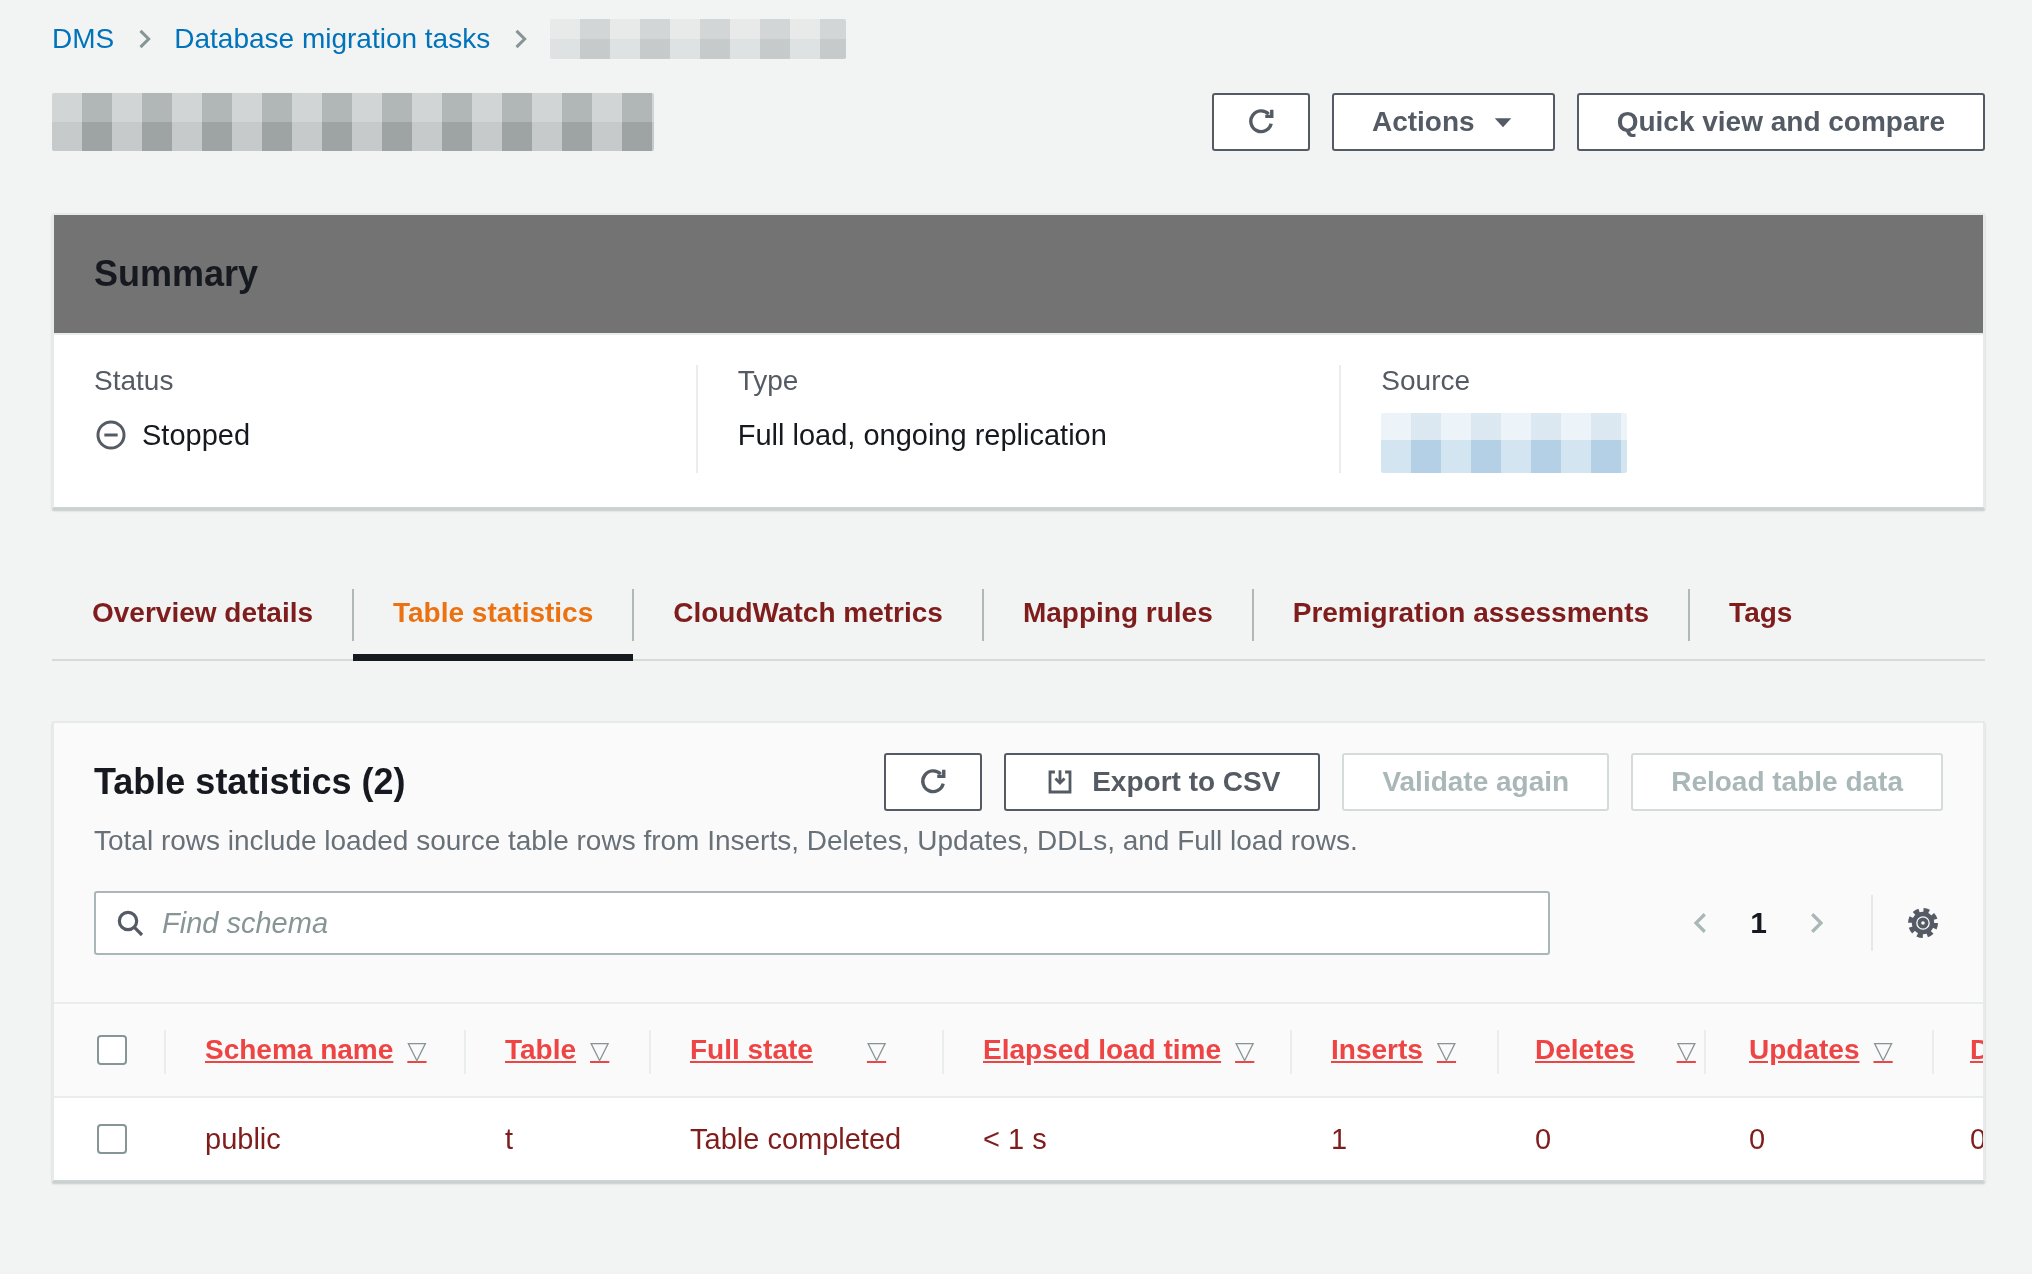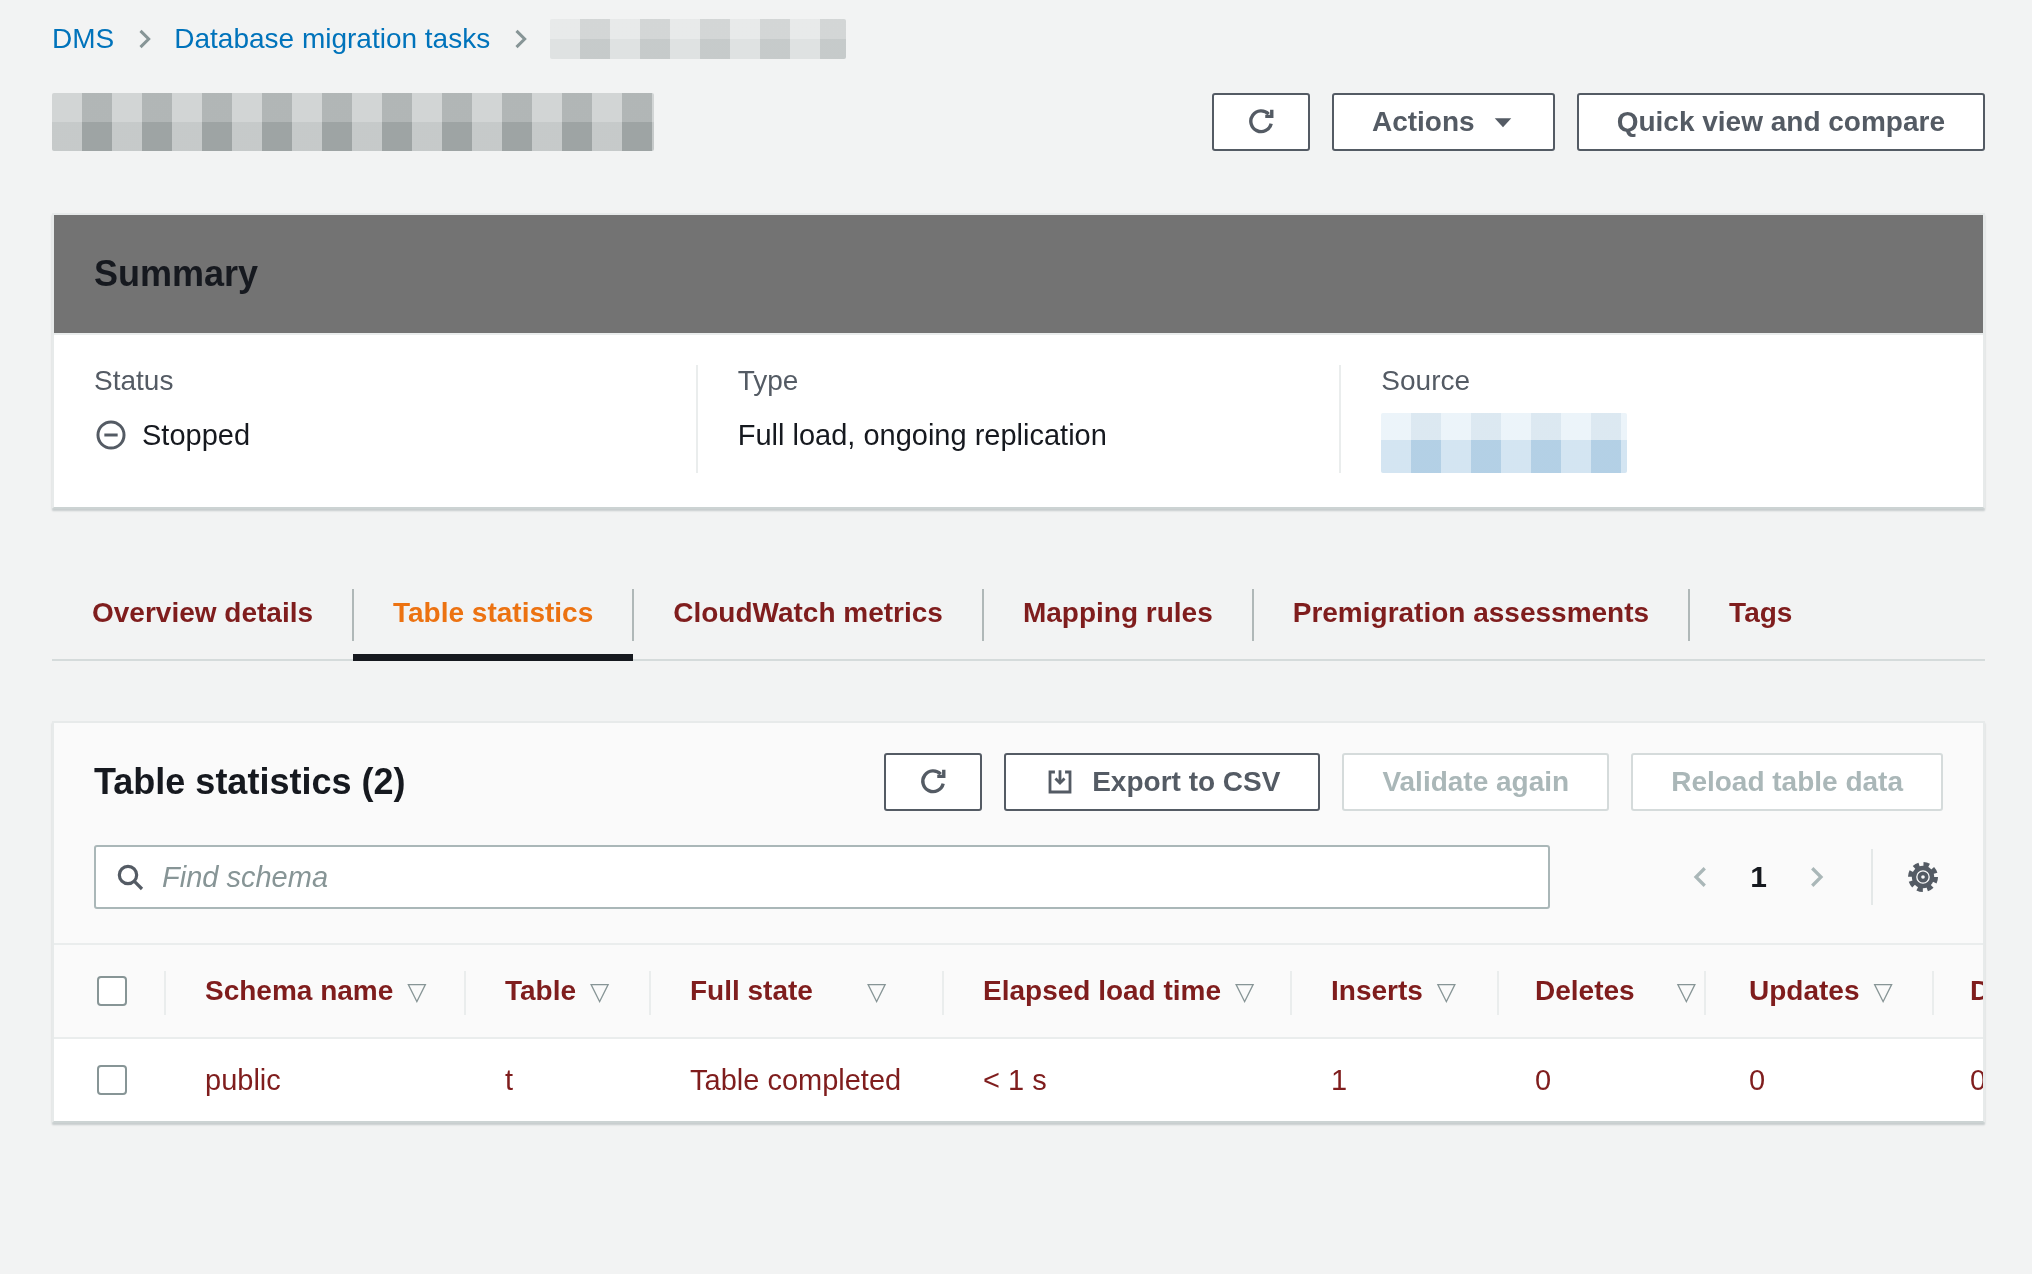--- a/index.html
+++ b/index.html
@@ -74,21 +74,21 @@
   .tab + .tab::before { content:""; position:absolute; left:-1px; top:18px; height:52px; width:2px; background:#b0b8b8; }
   .tab.active { color:#ec7211; }
   .tab.active::after { content:""; position:absolute; left:0; right:0; bottom:-2px; height:7px; background:#16191f; }
 
   
   .table-card { margin-top:60px; overflow:hidden; position:relative; }
   .table-card-top { background:#fafafa; padding:30px 40px 0; }
   .tc-header { display:flex; justify-content:space-between; align-items:center; }
   .tc-header h2 { margin:0; font-size:36px; font-weight:700; }
   .tc-desc { margin-top:14px; font-size:28px; color:#687078; }
-  .tc-controls { display:flex; align-items:center; margin-top:34px; padding-bottom:34px; }
+  .tc-controls { display:flex; align-items:center; margin-top:34px; padding-bottom:47px; }
   .search-box { position:relative; width:1456px; }
   .search-box input {
     width:100%; height:64px; border:2px solid #aab7b8; border-radius:3px;
     font-size:29px; font-family:inherit; padding:0 20px 0 66px; color:#16191f; background:#fff;
   }
   .search-box input::placeholder { font-style:italic; color:#879596; }
   .search-icon { position:absolute; left:20px; top:16px; width:32px; height:32px; color:#545b64; }
   .search-icon svg { width:32px; height:32px; display:block; }
   .controls-right { margin-left:auto; display:flex; align-items:center; }
   .pg-btn { background:none; border:none; padding:0 10px; cursor:default; color:#aab7b8; }
@@ -96,21 +96,21 @@
   .pg-num { font-size:30px; font-weight:700; color:#16191f; padding:0 24px; }
   .ctrl-divider { width:2px; height:56px; background:#e4e8e8; margin:0 30px; }
   .gear-btn { background:none; border:none; padding:0; cursor:pointer; color:#545b64; }
   .gear-btn svg { width:40px; height:40px; display:block; }
 
   
   .trow { display:flex; align-items:center; width:2080px; }
   .thead-row { background:#fafafa; border-top:2px solid #eaeded; border-bottom:2px solid #eaeded; height:96px; }
   .tbody-row { background:#fff; height:82px; }
   .tcell { position:relative; display:flex; align-items:center; padding-left:41px; flex:none; height:100%; }
-  .thead-row .tcell { font-weight:700; font-size:28px; color:#7f1d1d; }
+  .thead-row .tcell { font-weight:700; font-size:28px; color:#ef4444;text-decoration:underline; }
   .tbody-row .tcell { font-size:29px; color:#7f1d1d; }
   .thead-row .tcell + .tcell::before { content:""; position:absolute; left:0; top:26px; height:44px; width:2px; background:#eaeded; }
   .c0 { width:110px; padding-left:43px; }
   .c1 { width:300px; } .c2 { width:185px; } .c3 { width:293px; }
   .c4 { width:348px; } .c5 { width:207px; } .c6 { width:207px; padding-left:38px;gap:28px; }
   .c7 { width:228px; padding-left:45px; } .c8 { width:200px; padding-left:38px; }
   .sort-icon { color:#879596; font-size:25px; margin-left:14px; font-family:"DejaVu Sans", sans-serif; }
   .sort-icon.gap-lg { margin-left:54px; }
   .sort-icon::after { content:"▽"; }
   .checkbox { width:30px; height:30px; border:2px solid #879596; border-radius:4px; background:#fff; display:inline-block; cursor:pointer; }
@@ -224,20 +224,21 @@
             <span>Export to CSV</span>
           </button>
           <button class="btn" disabled="">
             <span>Validate again</span>
           </button>
           <button class="btn" disabled="">
             <span>Reload table data</span>
           </button>
         </div>
       </div>
+      <div class="tc-desc">Total rows include loaded source table rows from Inserts, Deletes, Updates, DDLs, and Full load rows.</div>
       <div class="tc-controls">
         <div class="search-box">
           <span class="search-icon">
             <svg viewBox="0 0 24 24" fill="none" stroke="currentColor" stroke-width="2.4">
                 <circle cx="10.5" cy="10.5" r="6.5"></circle>
                 <path d="M15.5 15.5L21 21"></path>
               </svg>
           </span>
           <input type="text" placeholder="Find schema" style="">
         </div>

